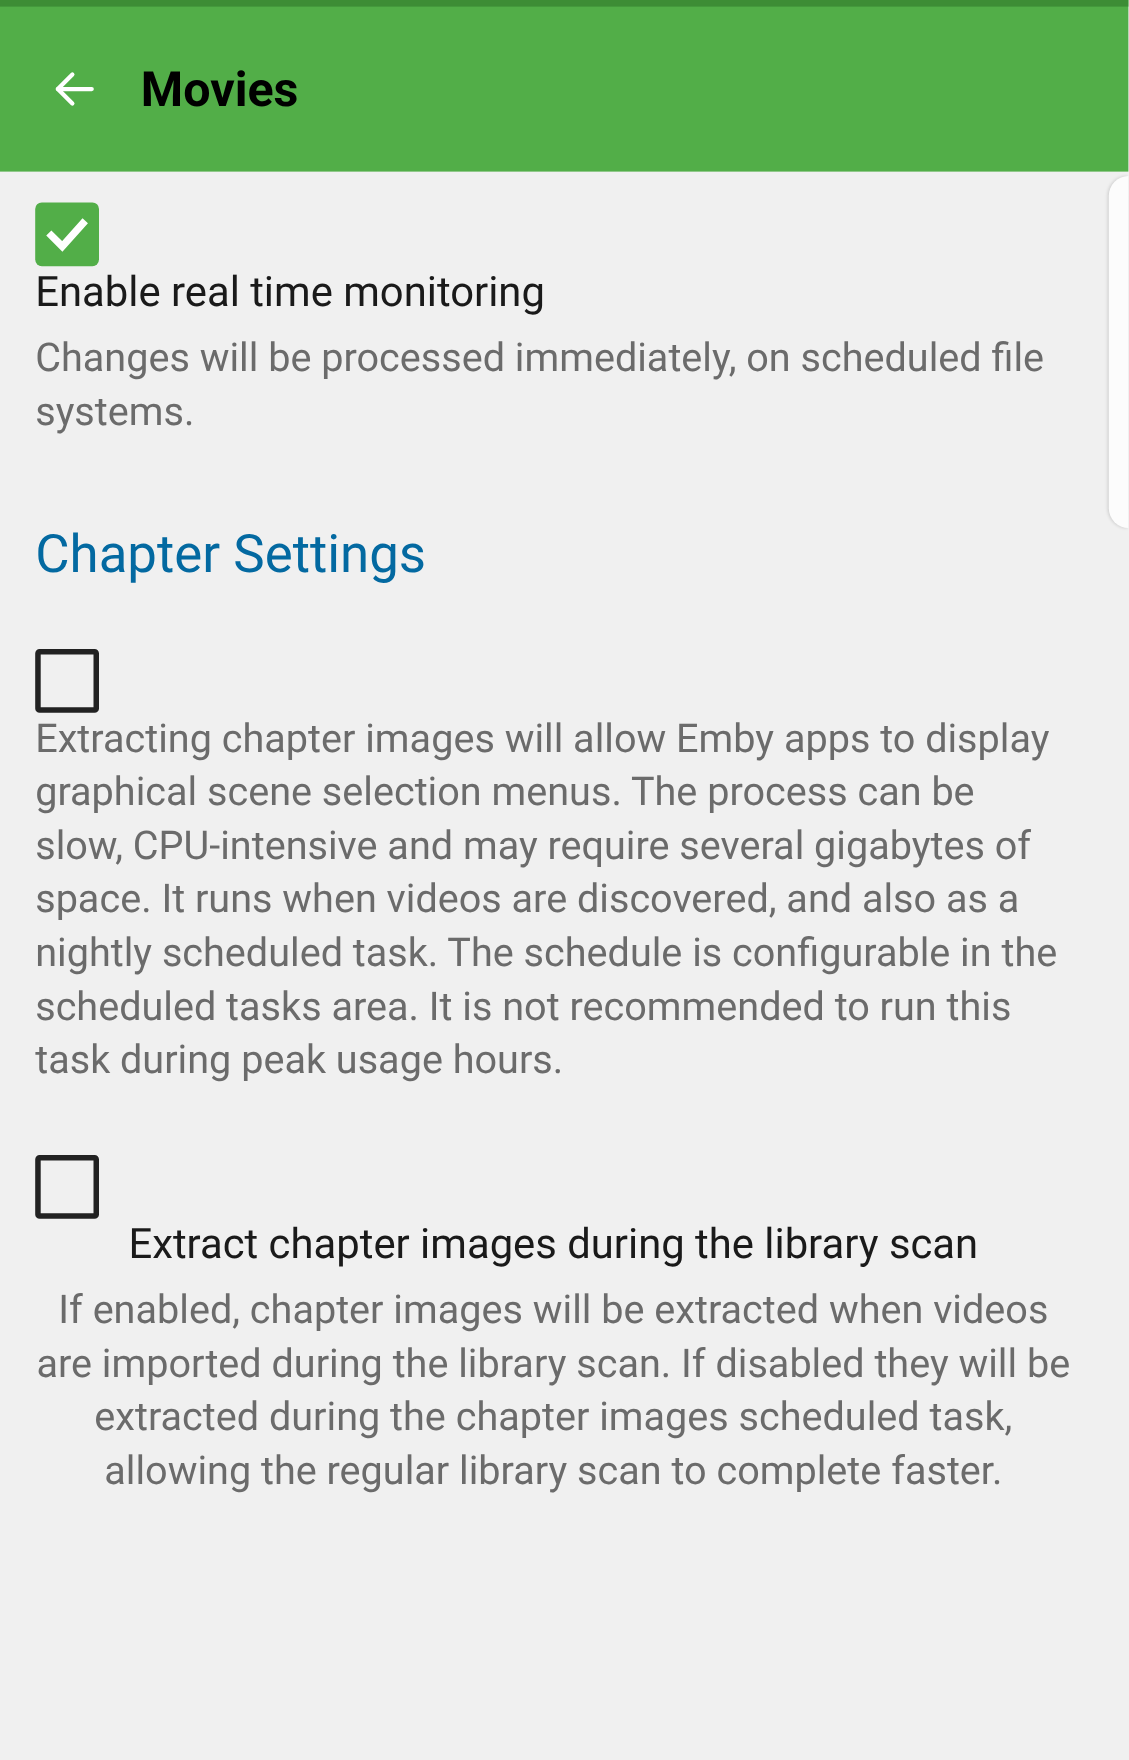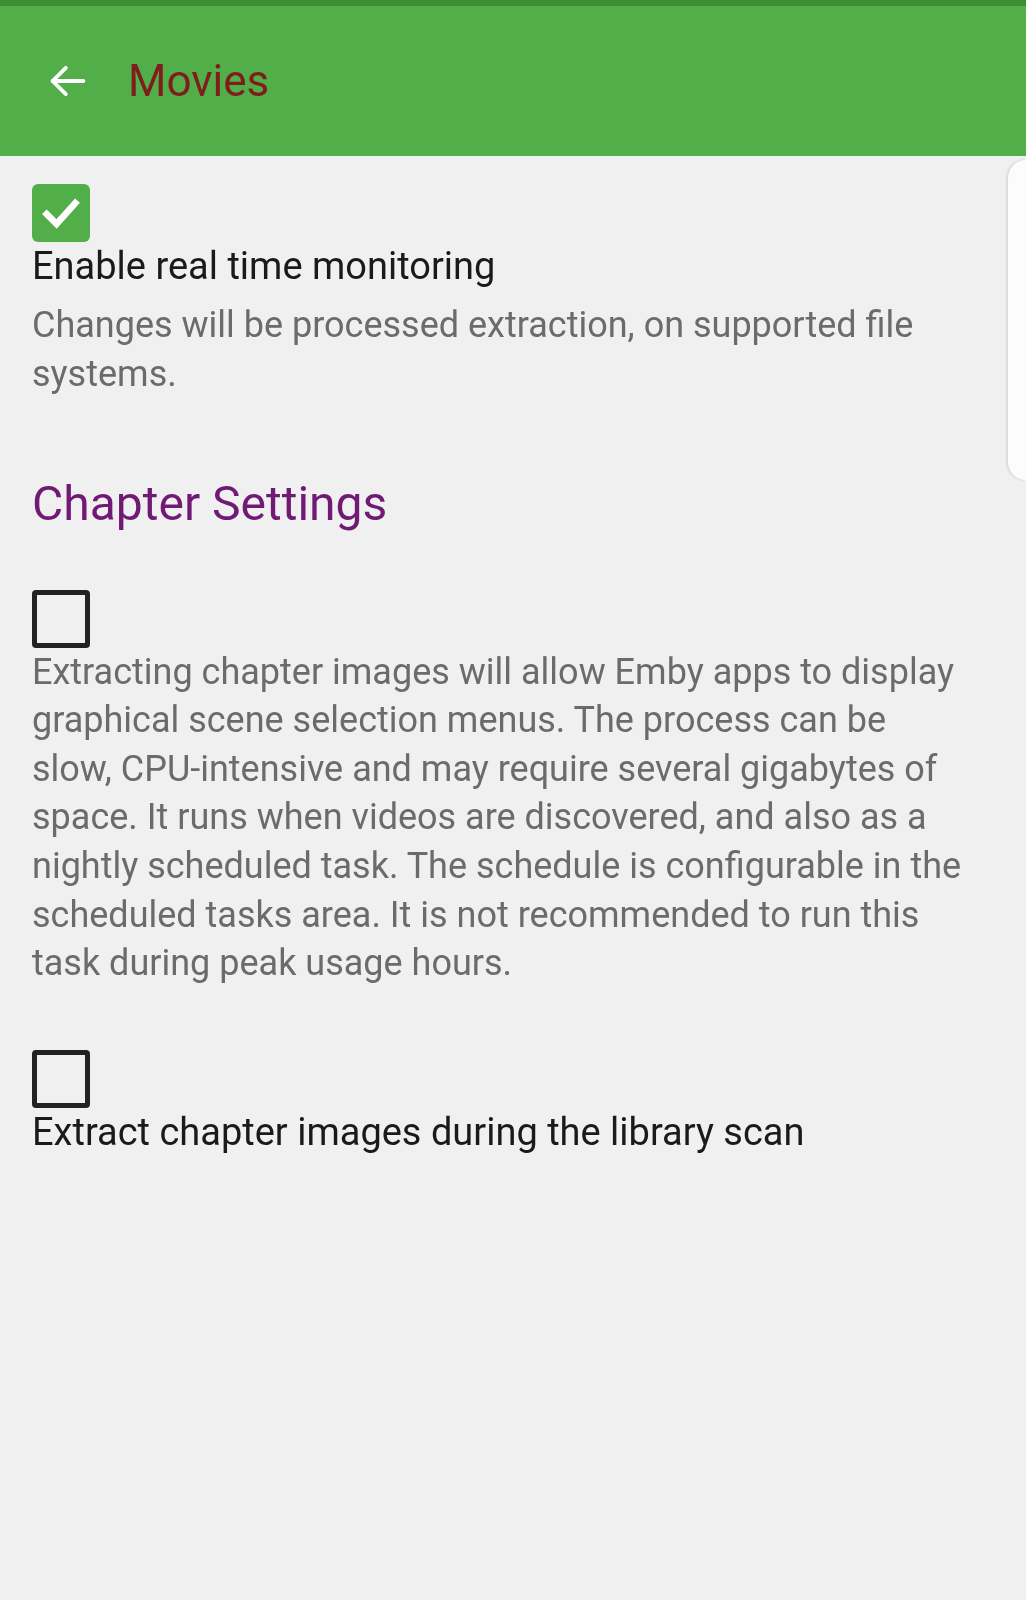--- a/index.html
+++ b/index.html
@@ -35,22 +35,22 @@
     }
     .back-btn svg {
       stroke: #fff;
       stroke-width: 3.5;
       fill: none;
       stroke-linecap: round;
       stroke-linejoin: round;
     }
     .title {
       font-size: 44px;
-      font-weight: 400;
-      color: #7f1d1d;
+      font-weight: 700;
+      color: #000000;
     }
     .content {
       padding: 0;
     }
     .setting-row {
       display: flex;
       align-items: flex-start;
       padding: 26px 32px 26px 32px;
       flex-direction: column;
     }
@@ -93,21 +93,21 @@
       margin-bottom: 10px;
     }
     .setting-desc {
       font-size: 36px;
       color: #6b6b6b;
       font-weight: 400;
       line-height: 1.35;
     }
     .section-header {
       font-size: 48px;
-      color: #701a75;
+      color: #0369a1;
       font-weight: 400;
       padding: 50px 32px 30px 32px;
     }
     .scroll-hint {
       position: absolute;
       right: 0;
       top: 160px;
       width: 18px;
       height: 320px;
       background: #fcfcfc;
@@ -131,35 +131,36 @@
 <div class="content">
 
   <div class="setting-row">
     <div class="checkbox checked">
       <svg viewBox="0 0 40 40" width="44" height="44">
         <polyline points="7,21 16,30 33,11"></polyline>
       </svg>
     </div>
     <div class="setting-text">
       <div class="setting-title">Enable real time monitoring</div>
-      <div class="setting-desc">Changes will be processed extraction, on supported file systems.</div>
+      <div class="setting-desc">Changes will be processed immediately, on scheduled file systems.</div>
     </div>
   </div>
 
   <div class="section-header">Chapter Settings</div>
 
   <div class="setting-row">
     <div class="checkbox unchecked"></div>
     <div class="setting-text">
       <div class="setting-desc">Extracting chapter images will allow Emby apps to display graphical scene selection menus. The process can be slow, CPU-intensive and may require several gigabytes of space. It runs when videos are discovered, and also as a nightly scheduled task. The schedule is configurable in the scheduled tasks area. It is not recommended to run this task during peak usage hours.</div>
     </div>
   </div>
 
   <div class="setting-row" style="padding-top:34px;text-align:center;">
     <div class="checkbox unchecked"></div>
     <div class="setting-text">
       <div class="setting-title">Extract chapter images during the library scan</div>
+      <div class="setting-desc">If enabled, chapter images will be extracted when videos are imported during the library scan. If disabled they will be extracted during the chapter images scheduled task, allowing the regular library scan to complete faster.</div>
     </div>
   </div>
 
 </div>
 
 <div class="scroll-hint"></div>
 
 </body></html>

